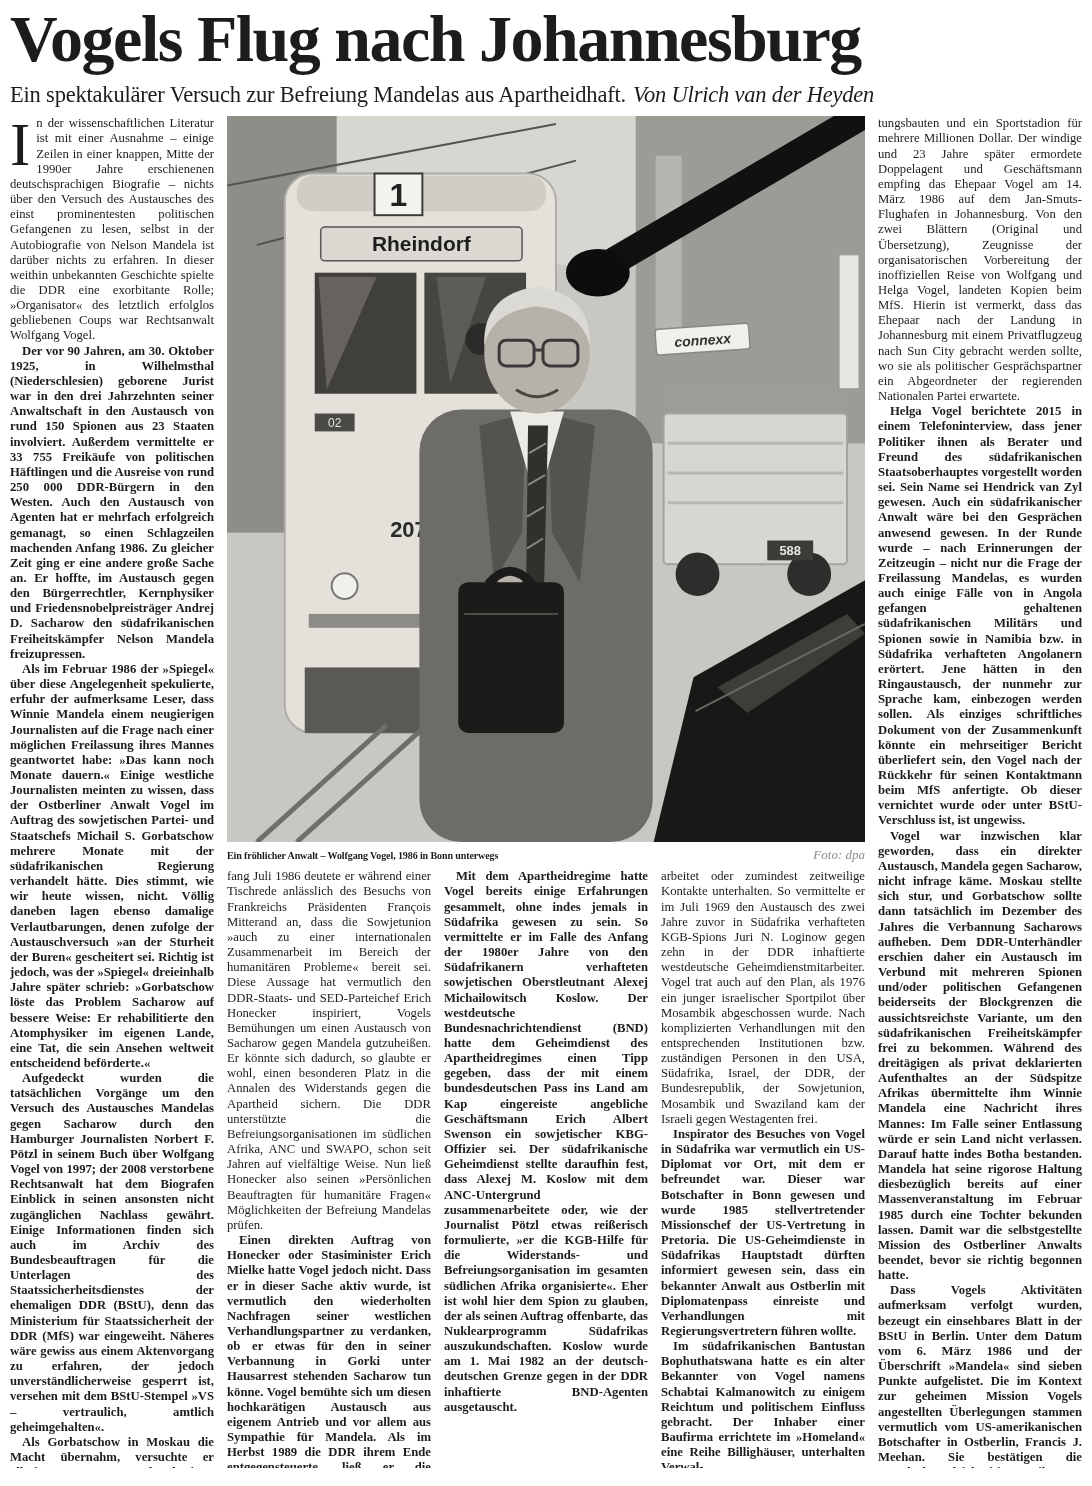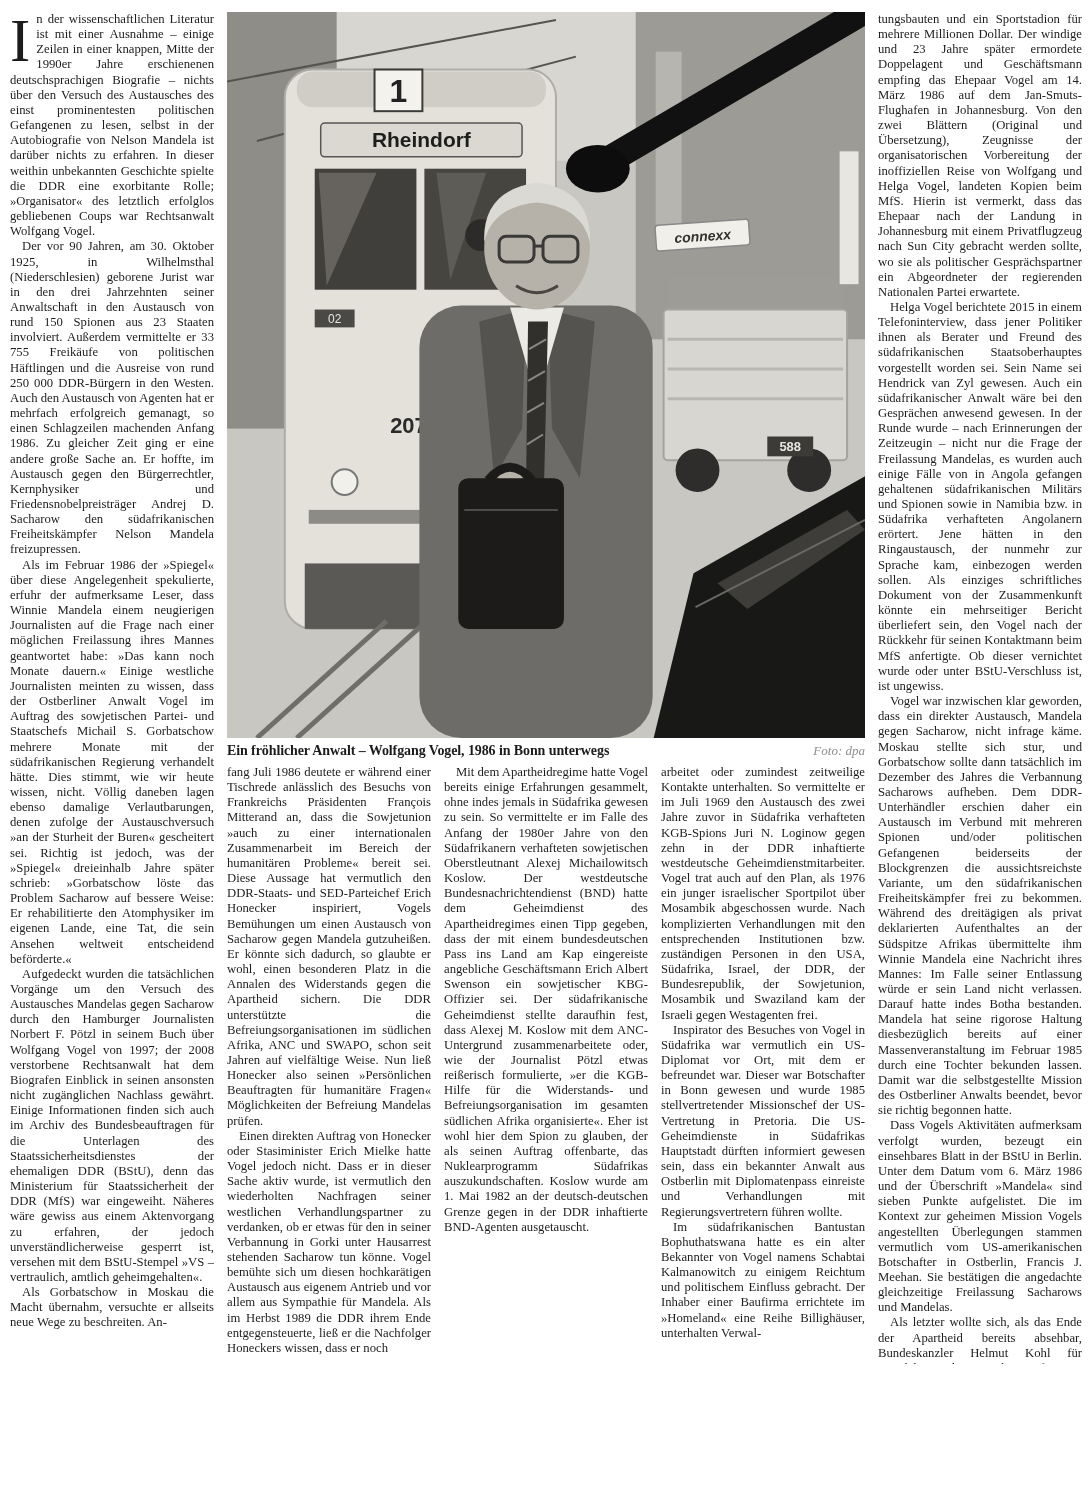--- a/index.html
+++ b/index.html
@@ -17,40 +17,44 @@
   .article{
     display:grid;grid-template-columns:repeat(5,1fr);
     grid-template-rows:auto 1fr;column-gap:13px;
     padding:8px 10px 0 10px;height:1352px;overflow:hidden;
   }
   .textcol{
     text-align:justify;font-size:12.7px;line-height:15.15px;
     overflow:hidden;hyphens:auto;-webkit-hyphens:auto;
   }
   .textcol p{margin:0;}
-  .textcol p.ind{text-indent:12px;}
+  .textcol p.ind{text-indent:12px;font-weight:bold;}
   .col-left{grid-column:1;grid-row:1/3;}
   .col-right{grid-column:5;grid-row:1/3;}
   .col-m1{grid-column:2;grid-row:2;}
   .col-m2{grid-column:3;grid-row:2;}
   .col-m3{grid-column:4;grid-row:2;}
   .figure{grid-column:2/5;grid-row:1;margin:0 0 6px 0;}
   .photo-svg{display:block;width:100%;height:726px;background:#c9c7c2;}
   .caption-row{display:flex;justify-content:space-between;align-items:baseline;margin-top:5px;}
-  .caption{font-weight:700;font-size:14px;letter-spacing:-0.1px;}
+  .caption{font-weight:700;font-size:10px;letter-spacing:-0.1px;}
   .credit{font-size:13px;color:#8d8d8d;font-style:italic;}
   .dropcap{
     float:left;font-size:61px;line-height:52px;
     padding:3px 6px 0 0;font-weight:400;
   }
 </style>
 </head>
 <body>
 
 <header class="header">
+  <h1 class="headline">Vogels Flug nach Johannesburg</h1>
+  <div class="deck">
+    <span>Ein spektakulärer Versuch zur Befreiung Mandelas aus Apartheidhaft.</span><span class="byline">Von Ulrich van der Heyden</span>
+  </div>
 </header>
 
 <div class="article">
 
   <div class="textcol col-left">
       <p class=""><span class="dropcap">I</span>n der wissenschaftlichen Literatur ist mit einer Ausnahme – einige Zeilen in einer knappen, Mitte der 1990er Jahre erschienenen deutschsprachigen Biografie – nichts über den Versuch des Austausches des einst prominentesten politischen Gefangenen zu lesen, selbst in der Autobiografie von Nelson Mandela ist darüber nichts zu erfahren. In dieser weithin unbekannten Geschichte spielte die DDR eine exorbitante Rolle; »Organisator« des letztlich erfolglos gebliebenen Coups war Rechtsanwalt Wolfgang Vogel.</p>
       <p class="ind">Der vor 90 Jahren, am 30. Oktober 1925, in Wilhelmsthal (Niederschlesien) geborene Jurist war in den drei Jahrzehnten seiner Anwaltschaft in den Austausch von rund 150 Spionen aus 23 Staaten involviert. Außerdem vermittelte er 33 755 Freikäufe von politischen Häftlingen und die Ausreise von rund 250 000 DDR-Bürgern in den Westen. Auch den Austausch von Agenten hat er mehrfach erfolgreich gemanagt, so einen Schlagzeilen machenden Anfang 1986. Zu gleicher Zeit ging er eine andere große Sache an. Er hoffte, im Austausch gegen den Bürgerrechtler, Kernphysiker und Friedensnobelpreisträger Andrej D. Sacharow den südafrikanischen Freiheitskämpfer Nelson Mandela freizupressen.</p>
       <p class="ind">Als im Februar 1986 der »Spiegel« über diese Angelegenheit spekulierte, erfuhr der aufmerksame Leser, dass Winnie Mandela einem neugierigen Journalisten auf die Frage nach einer möglichen Freilassung ihres Mannes geantwortet habe: »Das kann noch Monate dauern.« Einige westliche Journalisten meinten zu wissen, dass der Ostberliner Anwalt Vogel im Auftrag des sowjetischen Partei- und Staatschefs Michail S. Gorbatschow mehrere Monate mit der südafrikanischen Regierung verhandelt hätte. Dies stimmt, wie wir heute wissen, nicht. Völlig daneben lagen ebenso damalige Verlautbarungen, denen zufolge der Austauschversuch »an der Sturheit der Buren« gescheitert sei. Richtig ist jedoch, was der »Spiegel« dreieinhalb Jahre später schrieb: »Gorbatschow löste das Problem Sacharow auf bessere Weise: Er rehabilitierte den Atomphysiker im eigenen Lande, eine Tat, die sein Ansehen weltweit entscheidend beförderte.«</p>
       <p class="ind">Aufgedeckt wurden die tatsächlichen Vorgänge um den Versuch des Austausches Mandelas gegen Sacharow durch den Hamburger Journalisten Norbert F. Pötzl in seinem Buch über Wolfgang Vogel von 1997; der 2008 verstorbene Rechtsanwalt hat dem Biografen Einblick in seinen ansonsten nicht zugänglichen Nachlass gewährt. Einige Informationen finden sich auch im Archiv des Bundesbeauftragen für die Unterlagen des Staatssicherheitsdienstes der ehemaligen DDR (BStU), denn das Ministerium für Staatssicherheit der DDR (MfS) war eingeweiht. Näheres wäre gewiss aus einem Aktenvorgang zu erfahren, der jedoch unverständlicherweise gesperrt ist, versehen mit dem BStU-Stempel »VS – vertraulich, amtlich geheimgehalten«.</p>
       <p class="ind">Als Gorbatschow in Moskau die Macht übernahm, versuchte er allseits neue Wege zu beschreiten. An-</p>

